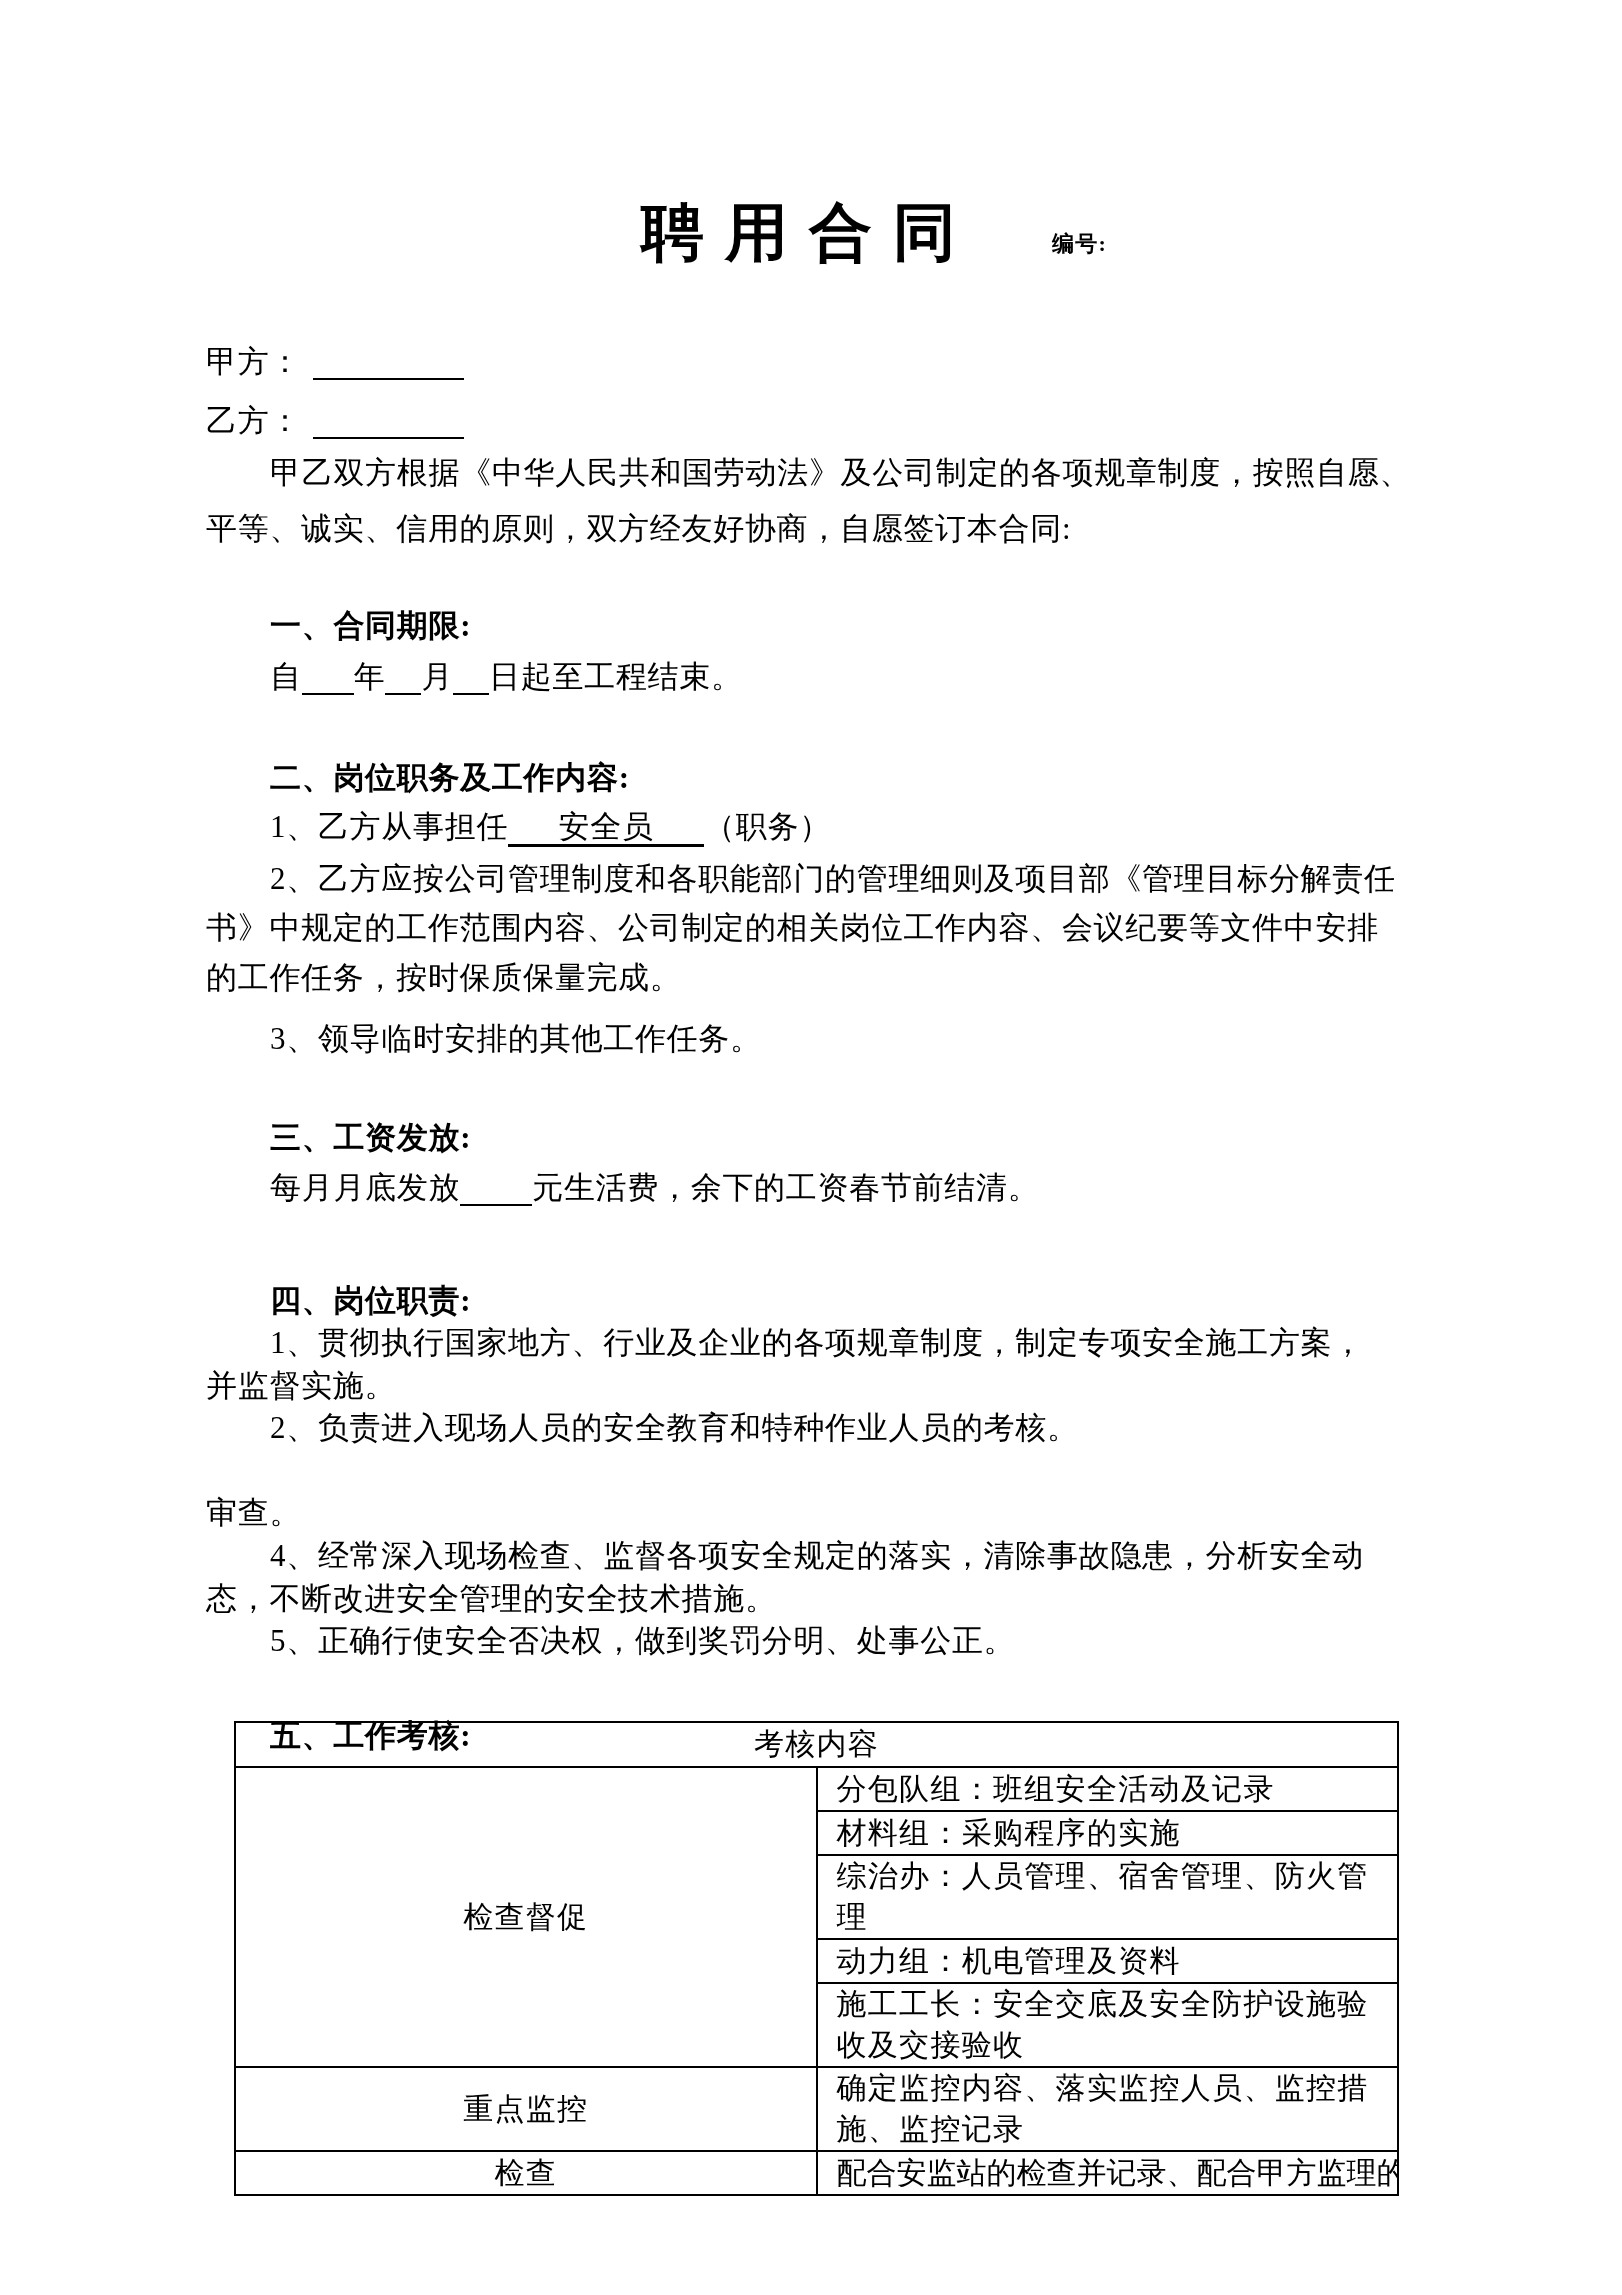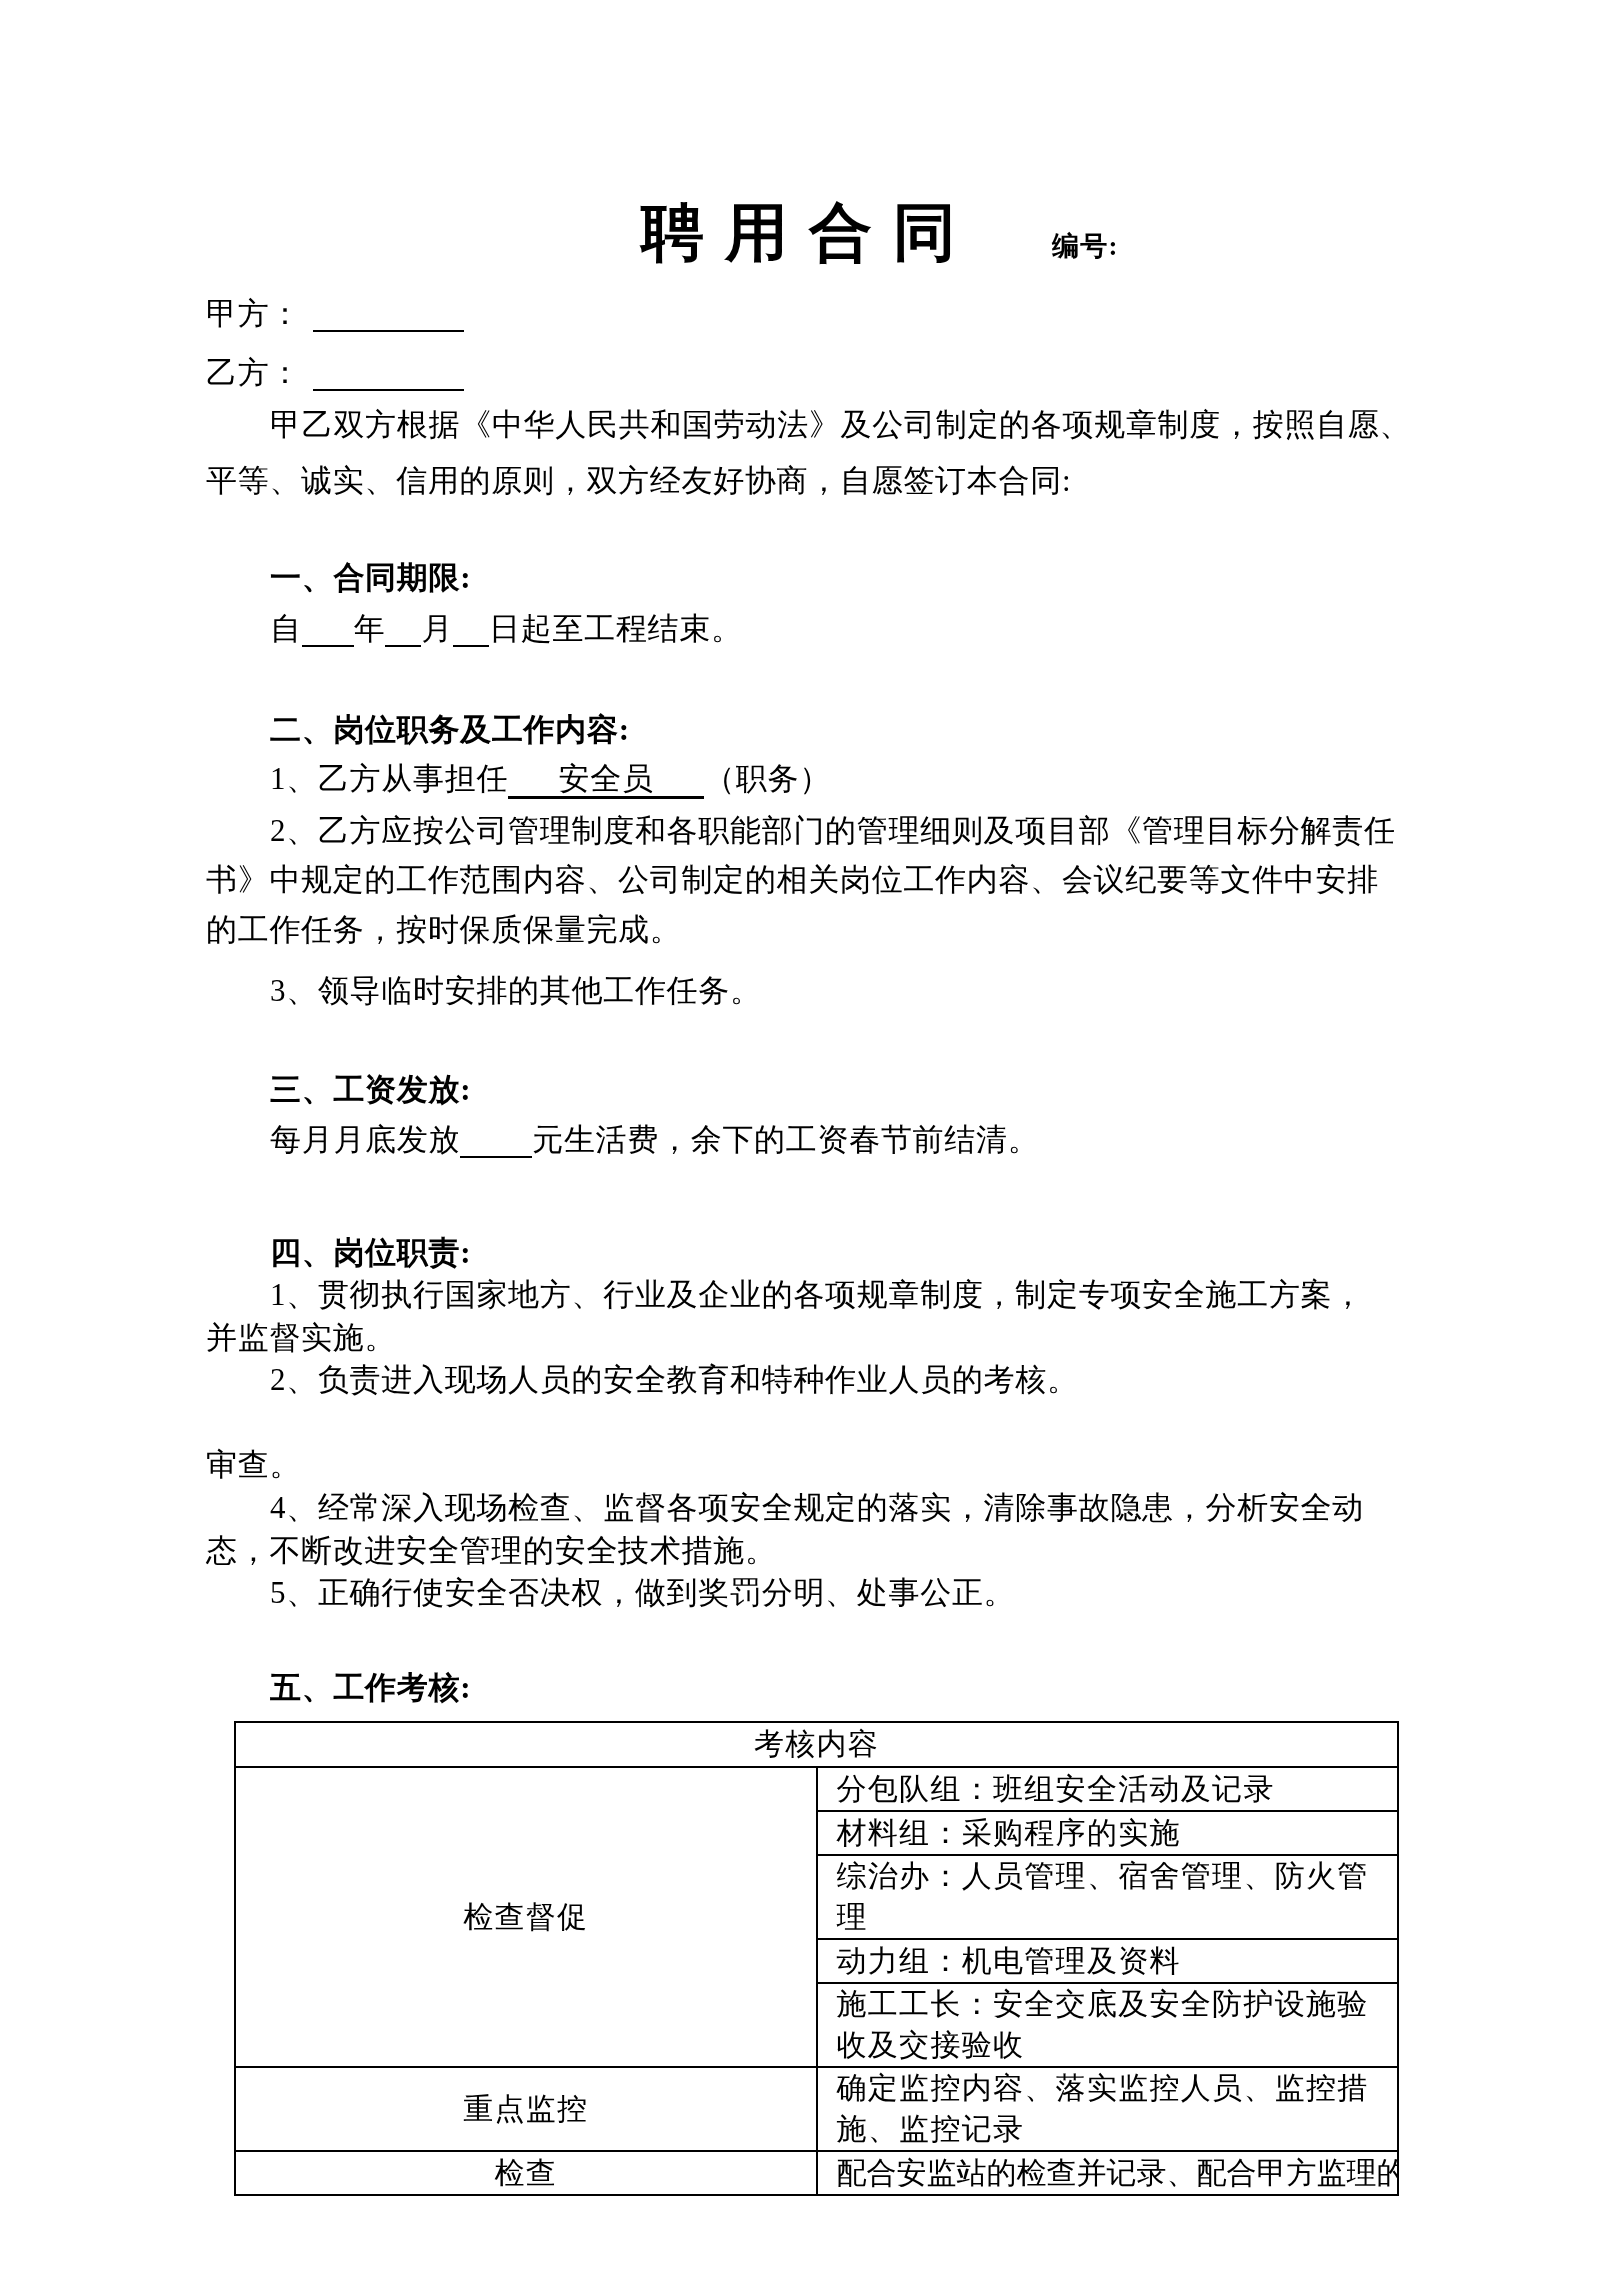--- a/index.html
+++ b/index.html
@@ -24,33 +24,34 @@
     font-size: 63px;
     font-weight: bold;
     letter-spacing: 2.6px;
     white-space: nowrap;
     line-height: 1;
   }
   .doc-number {
     position: absolute;
     top: 233px;
     left: 1052px;
-    font-size: 27px;
+    font-size: 22px;
     font-weight: bold;
     letter-spacing: 1.3px;
     line-height: 1;
     white-space: nowrap;
   }
   .line {
     position: absolute;
     left: 206px;
     font-size: 31px;
     letter-spacing: 0.7px;
     line-height: 1.15;
     white-space: nowrap;
+    margin-top: 48px;
   }
   .indent { left: 270px; }
   .bold { font-weight: bold; }
   .blank {
     display: inline-block;
     border-bottom: 2.6px solid #000;
     height: 0.7px;
     vertical-align: -7.9px;
   }
   .w80  { width: 52px; }

